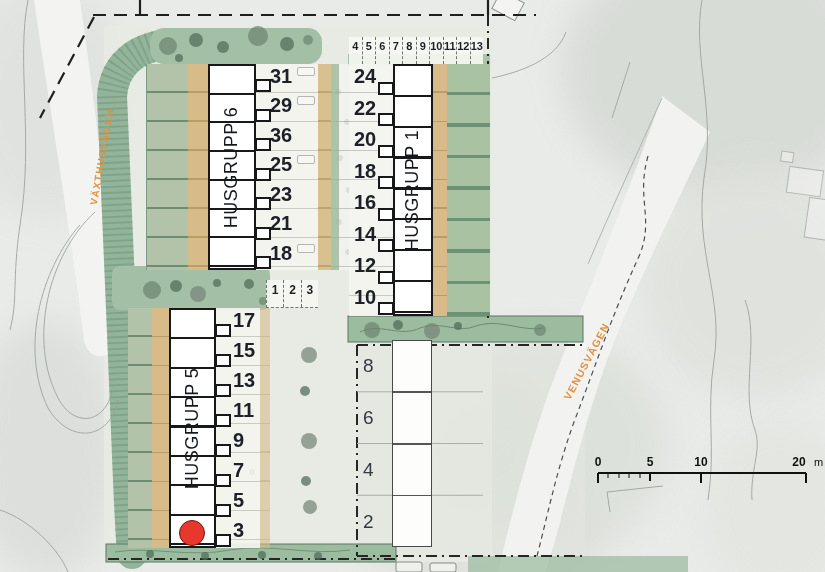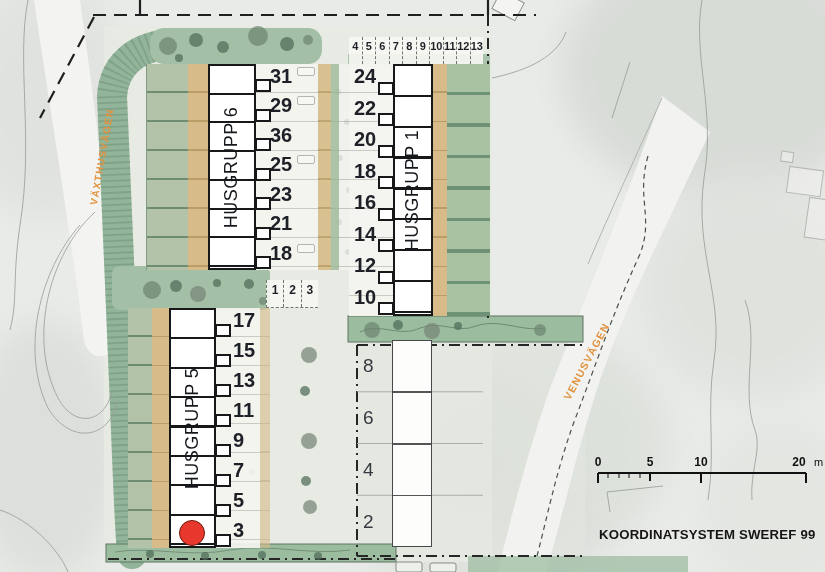--- a/index.html
+++ b/index.html
@@ -436,15 +436,14 @@
   <div class="street" id="vaxthus">VÄXTHUSVÄGEN</div>
   <div class="street" id="venus">VENUSVÄGEN</div>
 
   <span class="scl" style="left:598px;top:455px;">0</span>
   <span class="scl" style="left:650px;top:455px;">5</span>
   <span class="scl" style="left:701px;top:455px;">10</span>
   <span class="scl" style="left:799px;top:455px;">20</span>
   <span class="scl" id="scl-m" style="left:814px;top:456px;font-size:11px;">m</span>
 
   <div id="legend">
-    <div>KOORDINATSYSTEM SWEREF 99</div>
   </div>
 </div>
 
 </body></html>

